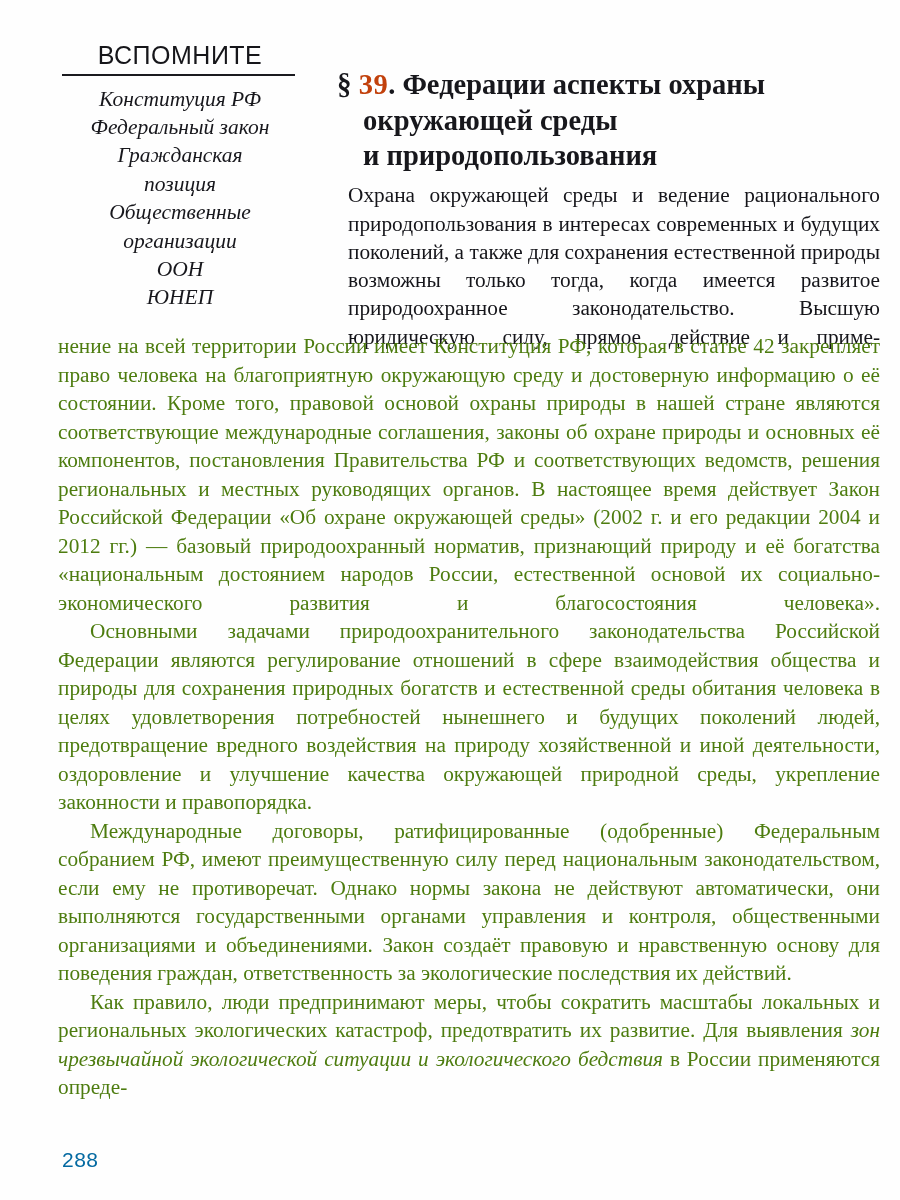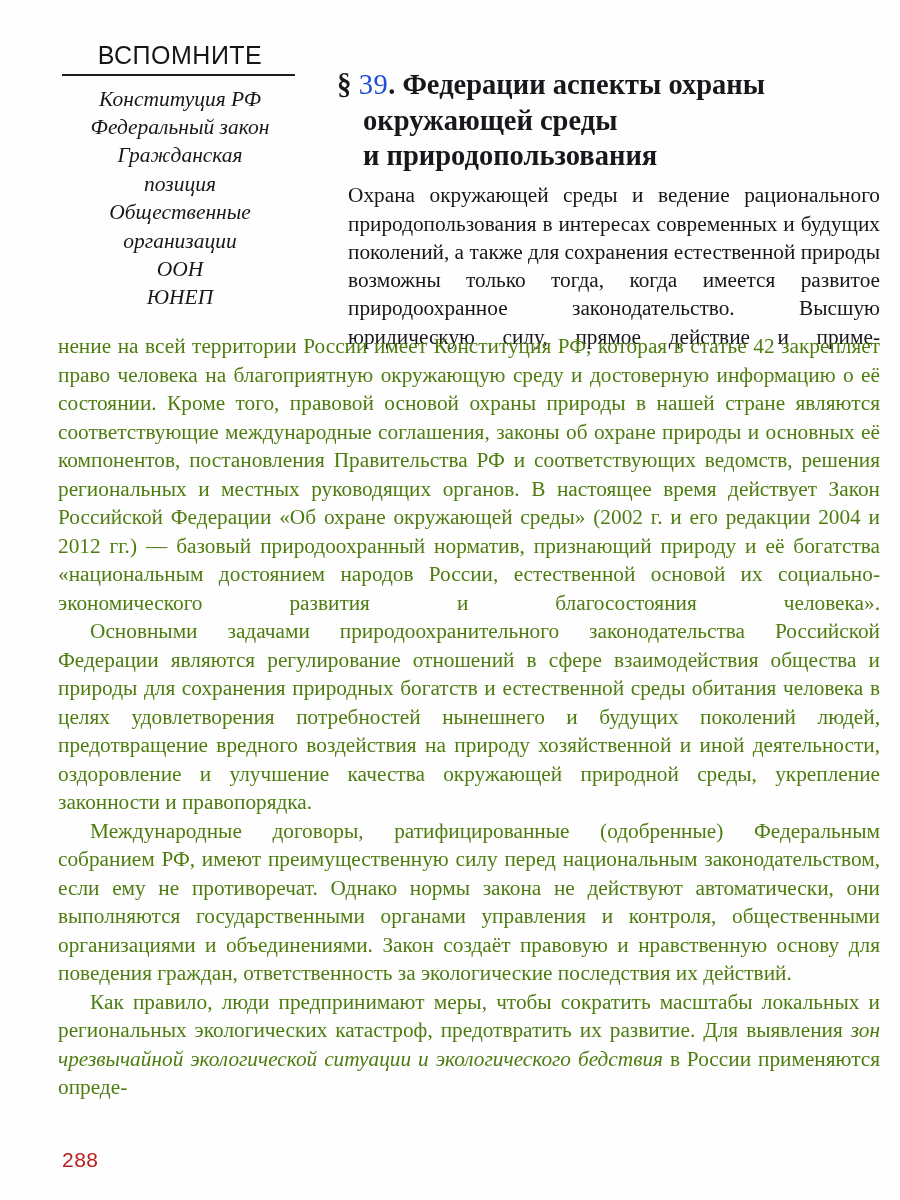--- a/index.html
+++ b/index.html
@@ -72,22 +72,22 @@
   .section-title .title-line1 {
     display: block;
     text-indent: 0;
   }
   .section-title .title-rest {
     display: block;
     padding-left: 26px;
   }
   .sign-para { font-size: 29px; }
   .sect-num {
-    color: #1d4ed8;
-    font-weight: 400;
+    color: #c2410c;
+    font-weight: 700;
     letter-spacing: 0.5px;
   }
   .sect-dot { color: #17171c; }
 
   
   .intro-para {
     position: absolute;
     left: 348px;
     top: 160px;
     width: 532px;
@@ -125,21 +125,21 @@
   }
   .ital { font-style: italic; }
 
   
   .folio {
     position: absolute;
     left: 62px;
     top: 1148px;
     font-family: "Liberation Sans", "DejaVu Sans", sans-serif;
     font-size: 21px;
-    color: #b91c1c;
+    color: #0369a1;
     letter-spacing: 0.5px;
     text-align: center;
   }
 </style>
 </head>
 <body>
 
 <div class="page">
 
   <aside class="recall-block">

